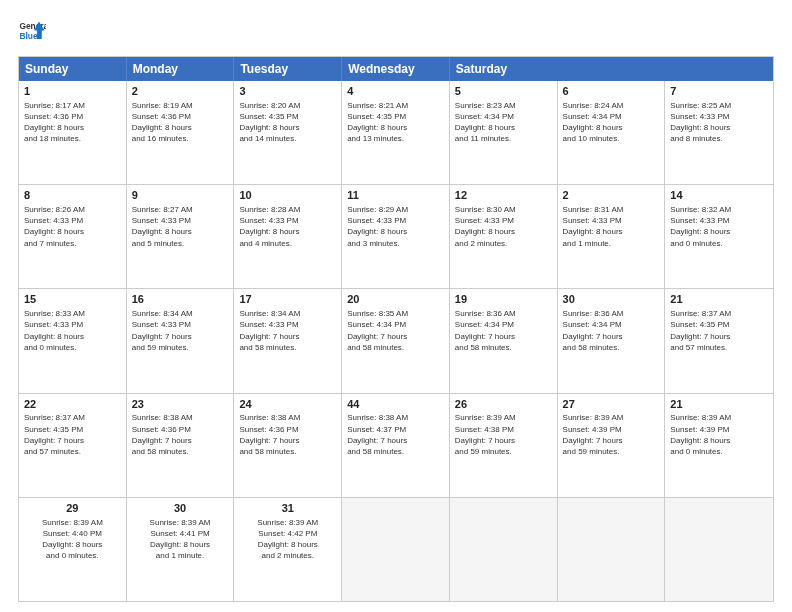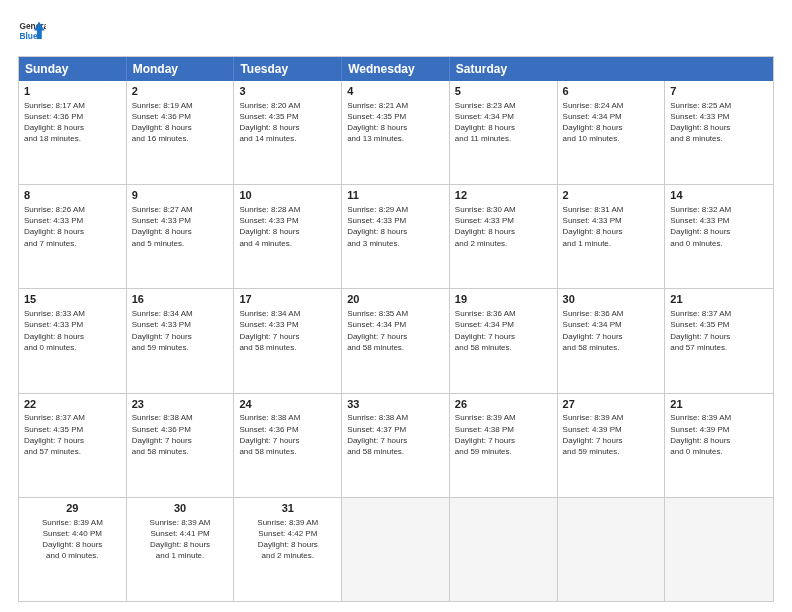--- a/index.html
+++ b/index.html
@@ -224,21 +224,21 @@
           </div>
           <div class="cal-cell">
             <span class="day-num">23</span>
             <div class="cell-info">Sunrise: 8:38 AM<br>Sunset: 4:36 PM<br>Daylight: 7 hours<br>and 58 minutes.</div>
           </div>
           <div class="cal-cell">
             <span class="day-num">24</span>
             <div class="cell-info">Sunrise: 8:38 AM<br>Sunset: 4:36 PM<br>Daylight: 7 hours<br>and 58 minutes.</div>
           </div>
           <div class="cal-cell">
-            <span class="day-num">33</span>
+            <span class="day-num">44</span>
             <div class="cell-info">Sunrise: 8:38 AM<br>Sunset: 4:37 PM<br>Daylight: 7 hours<br>and 58 minutes.</div>
           </div>
           <div class="cal-cell">
             <span class="day-num">26</span>
             <div class="cell-info">Sunrise: 8:39 AM<br>Sunset: 4:38 PM<br>Daylight: 7 hours<br>and 59 minutes.</div>
           </div>
           <div class="cal-cell">
             <span class="day-num">27</span>
             <div class="cell-info">Sunrise: 8:39 AM<br>Sunset: 4:39 PM<br>Daylight: 7 hours<br>and 59 minutes.</div>
           </div>

